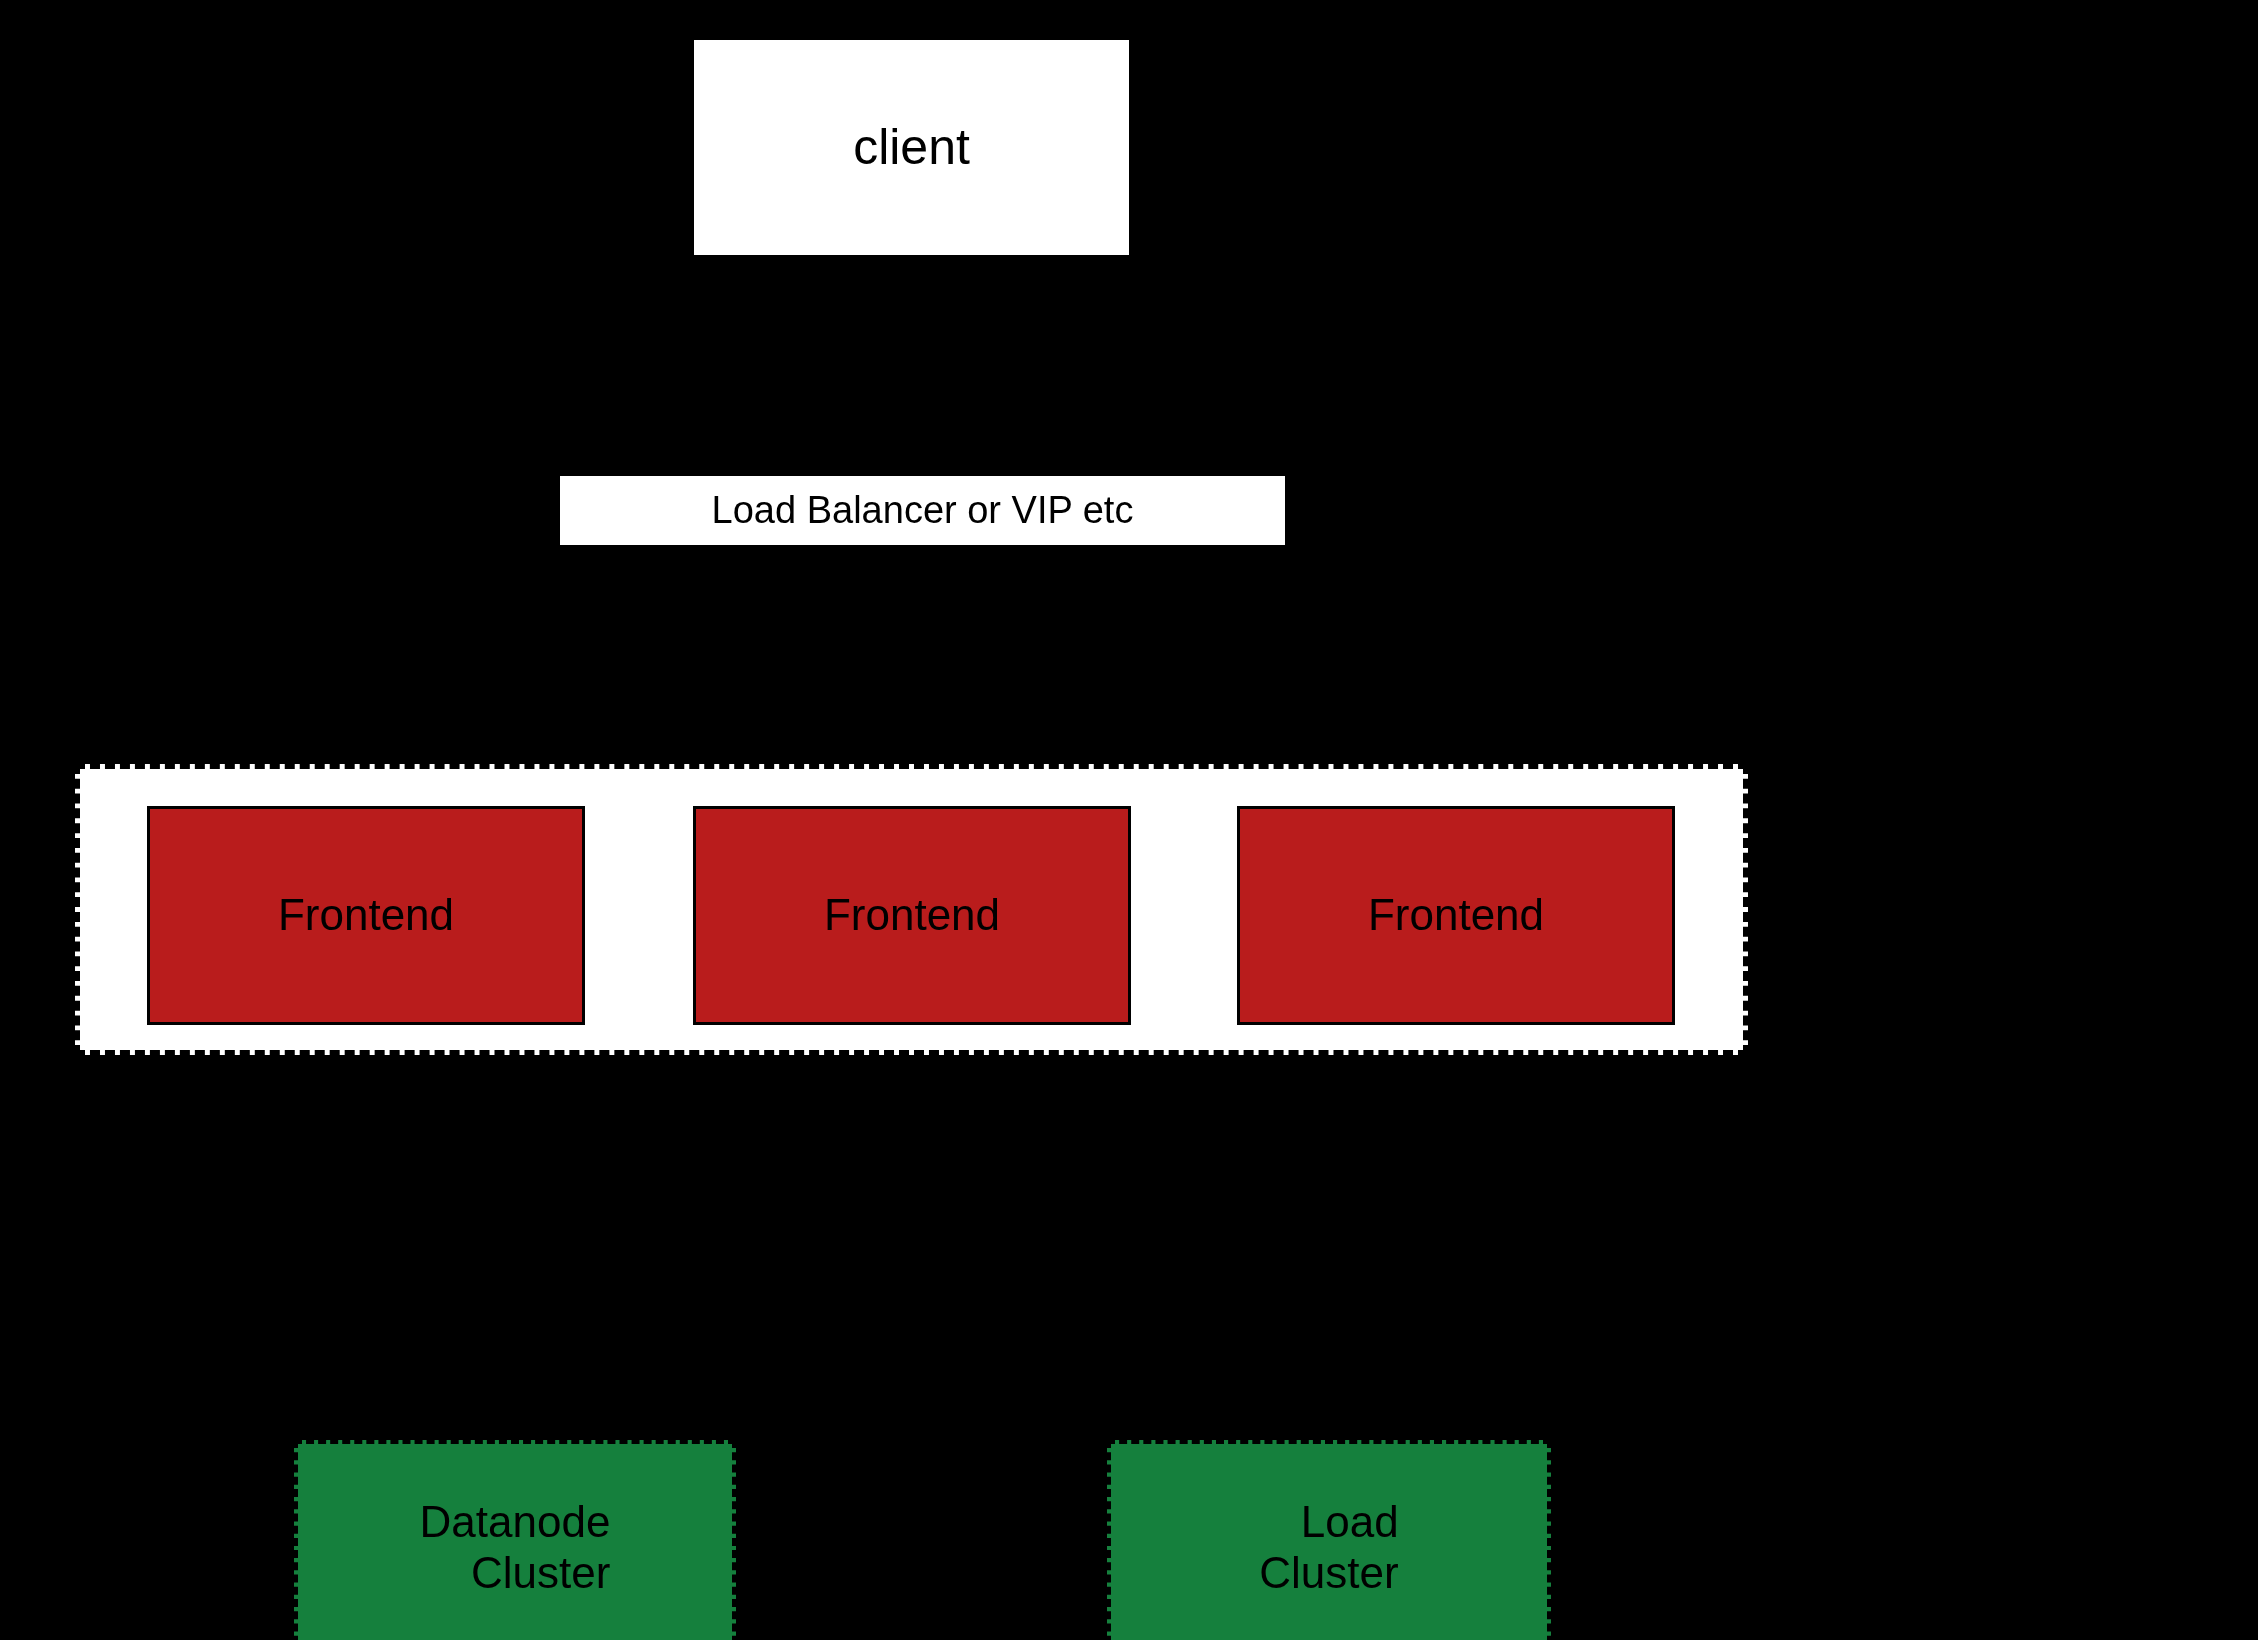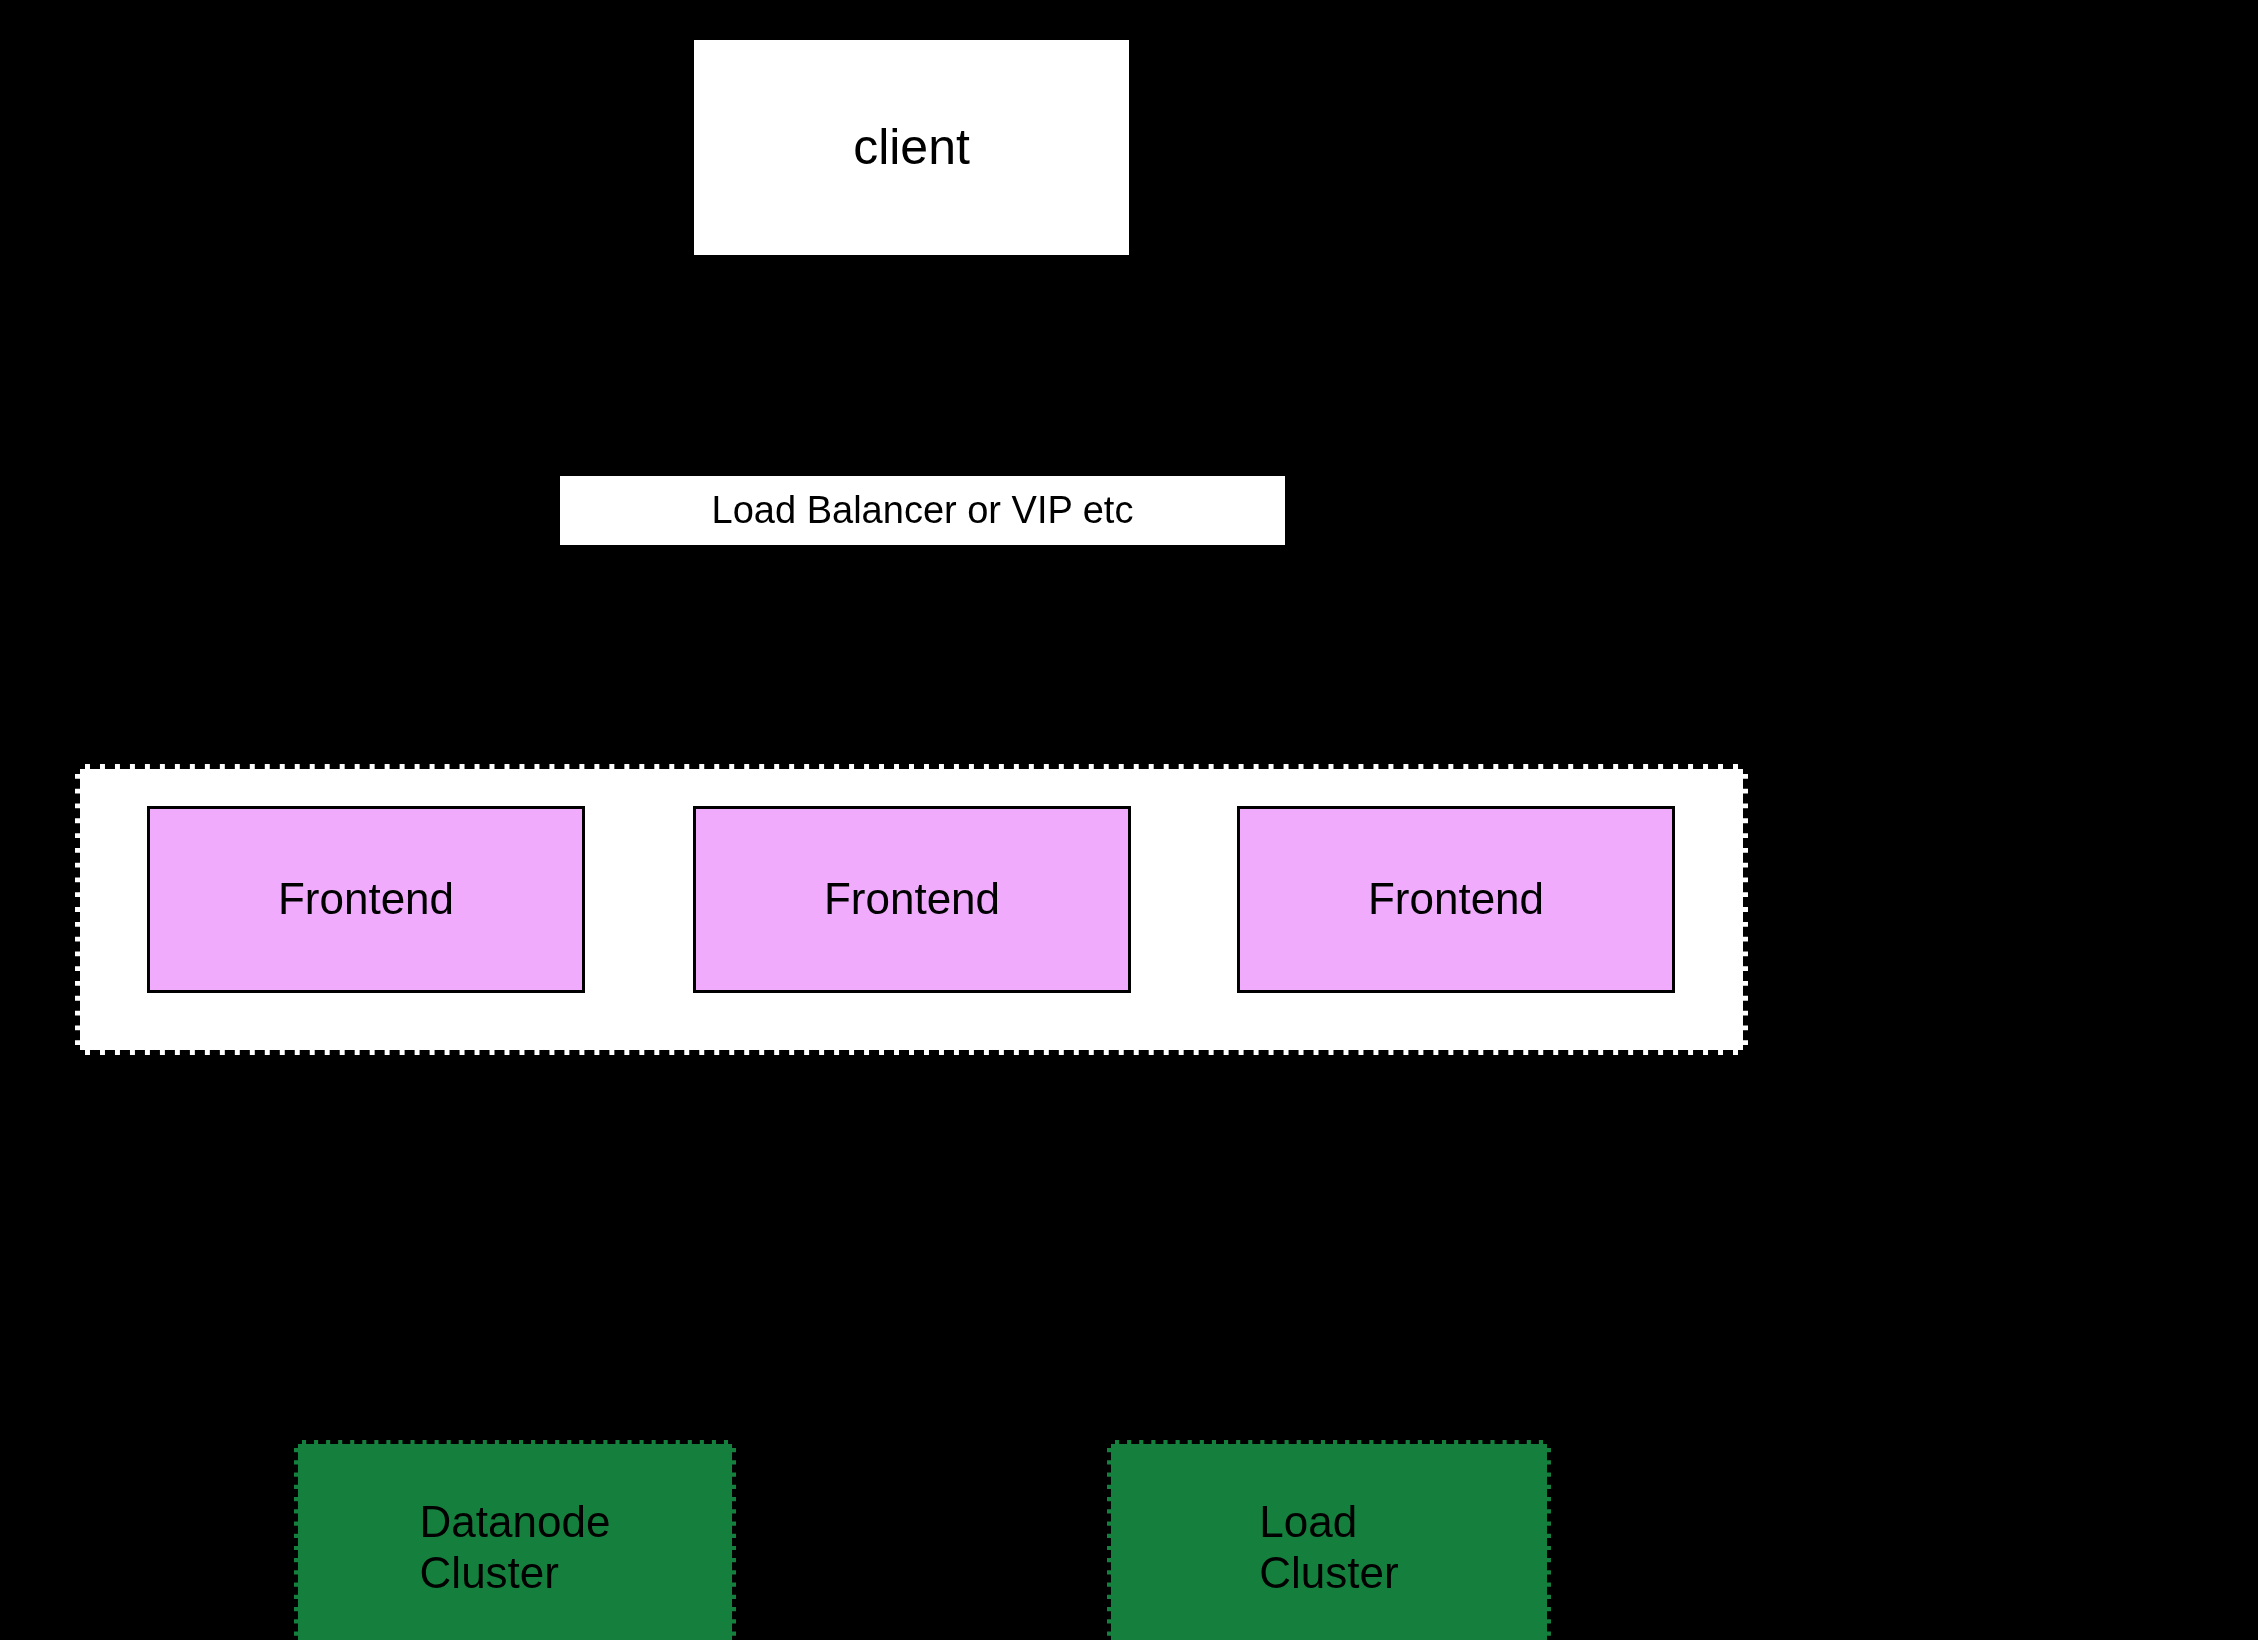--- a/index.html
+++ b/index.html
@@ -18,21 +18,21 @@
     width: 2258px;
     height: 1640px;
     background: #000000;
   }
   .node {
     position: absolute;
     box-sizing: border-box;
     display: flex;
     align-items: center;
     justify-content: center;
-    text-align: left;
+    text-align: right;
     color: #000000;
     line-height: 1.15;
     white-space: pre-line;
   }
   
   .client-box {
     left: 694px;
     top: 40px;
     width: 435px;
     height: 215px;
@@ -57,22 +57,22 @@
     top: 764px;
     width: 1673px;
     height: 291px;
     box-sizing: border-box;
     background: #ffffff;
     border: 5.5px dashed #000000;
   }
   .frontend-box {
     top: 37px;
     width: 438px;
-    height: 187px;
-    background: #f0abfc;
+    height: 219px;
+    background: #b91c1c;
     border: 3.6px solid #000000;
     font-size: 44px;
   }
   .fe-1 { left: 67px; }
   .fe-2 { left: 613px; }
   .fe-3 { left: 1157px; }
   
   .cluster-box {
     background: #15803d;
     border: 4.5px dashed #000000;

